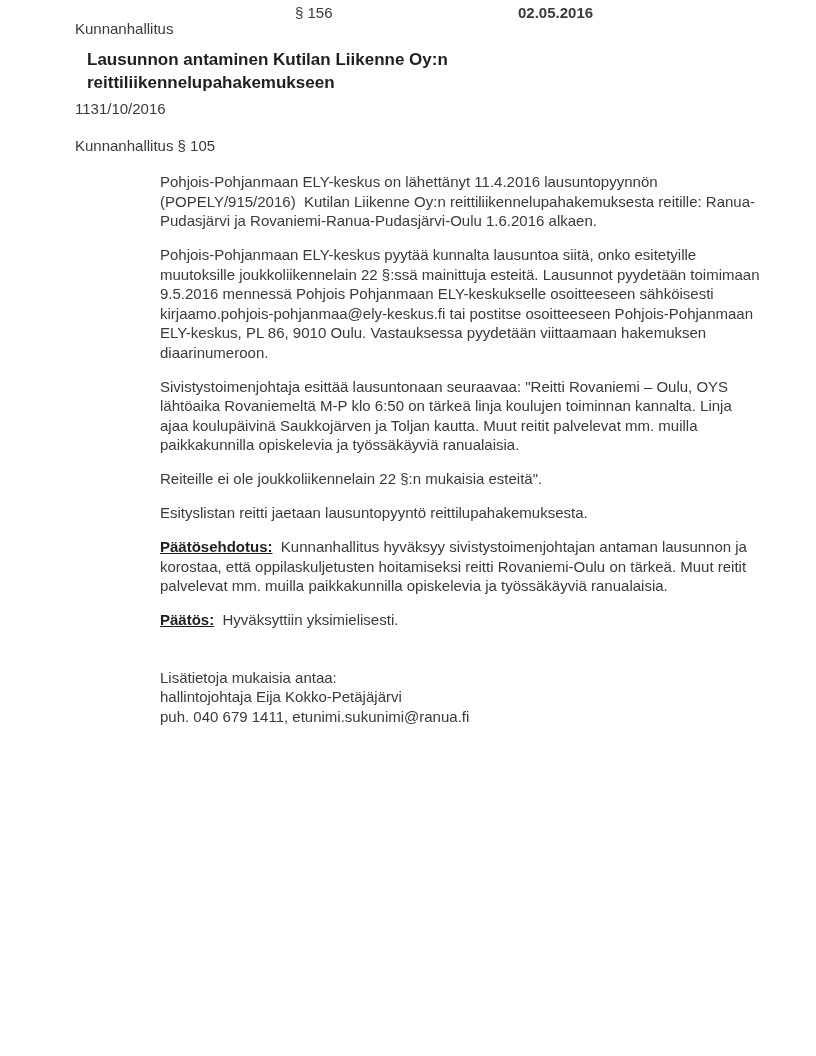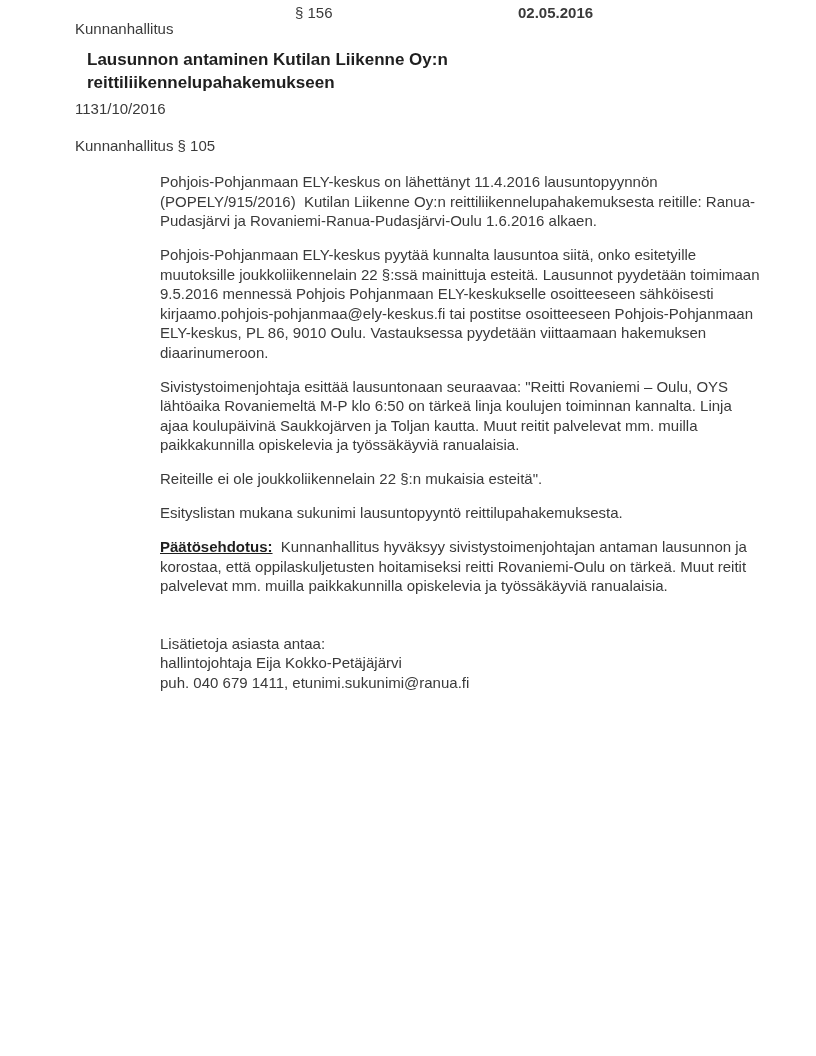--- a/index.html
+++ b/index.html
@@ -93,25 +93,26 @@
 
   <div class="case-number">1131/10/2016</div>
 
   <div class="section-ref">Kunnanhallitus § 105</div>
 
   <div class="content">
     <p>Pohjois-Pohjanmaan ELY-keskus on lähettänyt 11.4.2016 lausuntopyynnön (POPELY/915/2016)  Kutilan Liikenne Oy:n reittiliikennelupahakemuksesta reitille: Ranua-Pudasjärvi ja Rovaniemi-Ranua-Pudasjärvi-Oulu 1.6.2016 alkaen.</p>
     <p>Pohjois-Pohjanmaan ELY-keskus pyytää kunnalta lausuntoa siitä, onko esitetyille muutoksille joukkoliikennelain 22 §:ssä mainittuja esteitä. Lausunnot pyydetään toimimaan 9.5.2016 mennessä Pohjois Pohjanmaan ELY-keskukselle osoitteeseen sähköisesti kirjaamo.pohjois-pohjanmaa@ely-keskus.fi tai postitse osoitteeseen Pohjois-Pohjanmaan ELY-keskus, PL 86, 9010 Oulu. Vastauksessa pyydetään viittaamaan hakemuksen diaarinumeroon.</p>
     <p>Sivistystoimenjohtaja esittää lausuntonaan seuraavaa: "Reitti Rovaniemi – Oulu, OYS lähtöaika Rovaniemeltä M-P klo 6:50 on tärkeä linja koulujen toiminnan kannalta. Linja ajaa koulupäivinä Saukkojärven ja Toljan kautta. Muut reitit palvelevat mm. muilla paikkakunnilla opiskelevia ja työssäkäyviä ranualaisia.</p>
     <p>Reiteille ei ole joukkoliikennelain 22 §:n mukaisia esteitä".</p>
-    <p>Esityslistan mukana sukunimi lausuntopyyntö reittilupahakemuksesta.</p>
+    <p>Esityslistan reitti jaetaan lausuntopyyntö reittilupahakemuksesta.</p>
 
     <p><span class="para-label">Päätösehdotus:</span><span>  Kunnanhallitus hyväksyy sivistystoimenjohtajan antaman lausunnon ja korostaa, että oppilaskuljetusten hoitamiseksi reitti Rovaniemi-Oulu on tärkeä. Muut reitit palvelevat mm. muilla paikkakunnilla opiskelevia ja työssäkäyviä ranualaisia.</span></p>
 
+    <p><span class="para-label">Päätös:</span><span>  Hyväksyttiin yksimielisesti.</span></p>
 
     <div class="contact">
-      <div>Lisätietoja asiasta antaa:</div>
+      <div>Lisätietoja mukaisia antaa:</div>
       <div>hallintojohtaja Eija Kokko-Petäjäjärvi</div>
       <div>puh. 040 679 1411, etunimi.sukunimi@ranua.fi</div>
     </div>
   </div>
 
 </div>
 
 </body></html>

